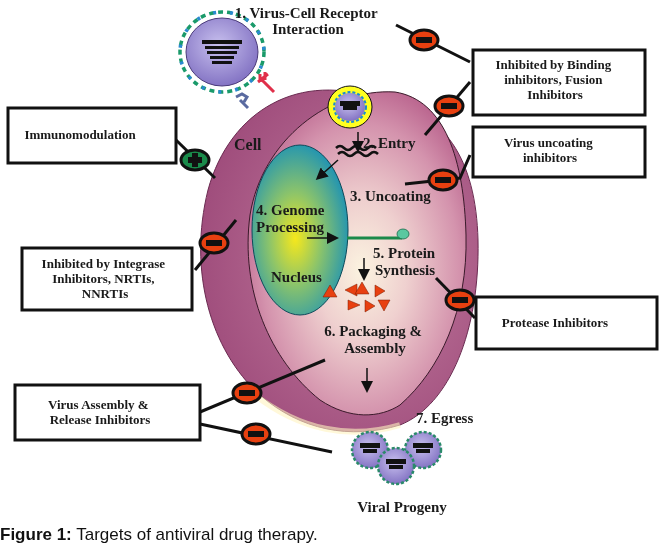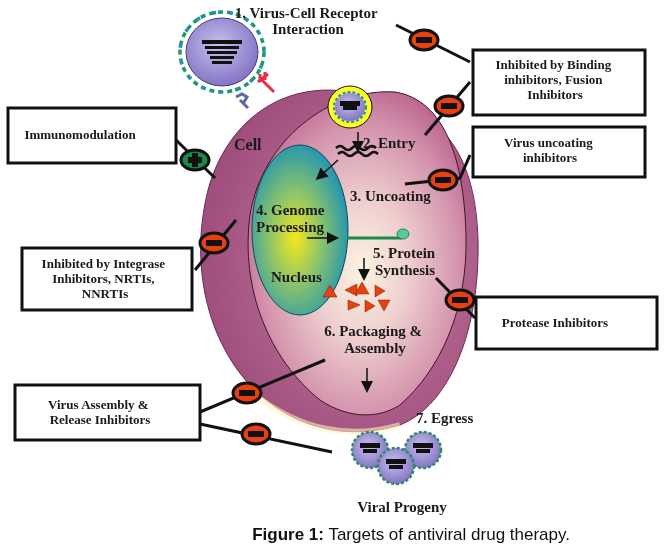--- a/index.html
+++ b/index.html
@@ -3,21 +3,21 @@
   <meta charset="utf-8">
   <style>
     html, body { margin: 0; padding: 0; background: #ffffff; }
     body { width: 667px; height: 553px; position: relative; overflow: hidden; }
     #diagram { position: absolute; left: 0; top: 0; width: 667px; height: 553px; }
     .lbl { font-family: "Liberation Serif", "DejaVu Serif", serif; font-weight: bold; fill: #1a1a1a; }
     .boxtxt { font-family: "Liberation Serif", "DejaVu Serif", serif; font-weight: bold; font-size: 13px; fill: #1a1a1a; }
     .box { fill: #ffffff; stroke: #111111; stroke-width: 3; }
     .conn { stroke: #111111; stroke-width: 3; fill: none; }
     .arrow { stroke: #111111; stroke-width: 1.5; fill: none; }
-    .caption { position: absolute; left: 0; width: 570px; top: 525px; text-align: right;
+    .caption { position: absolute; left: 0; width: 570px; top: 525px; text-align: left;
       font-family: "Liberation Sans", "DejaVu Sans", sans-serif; font-size: 17px; color: #111; }
     .caption b { font-weight: bold; }
   </style>
 </head>
 <body>
 
 <svg id="diagram" viewBox="0 0 667 553" xmlns="http://www.w3.org/2000/svg">
   <defs>
     <radialGradient id="cellInnerGrad" cx="0.52" cy="0.55" r="0.6">
       <stop offset="0" stop-color="#fbf3e0"></stop>

